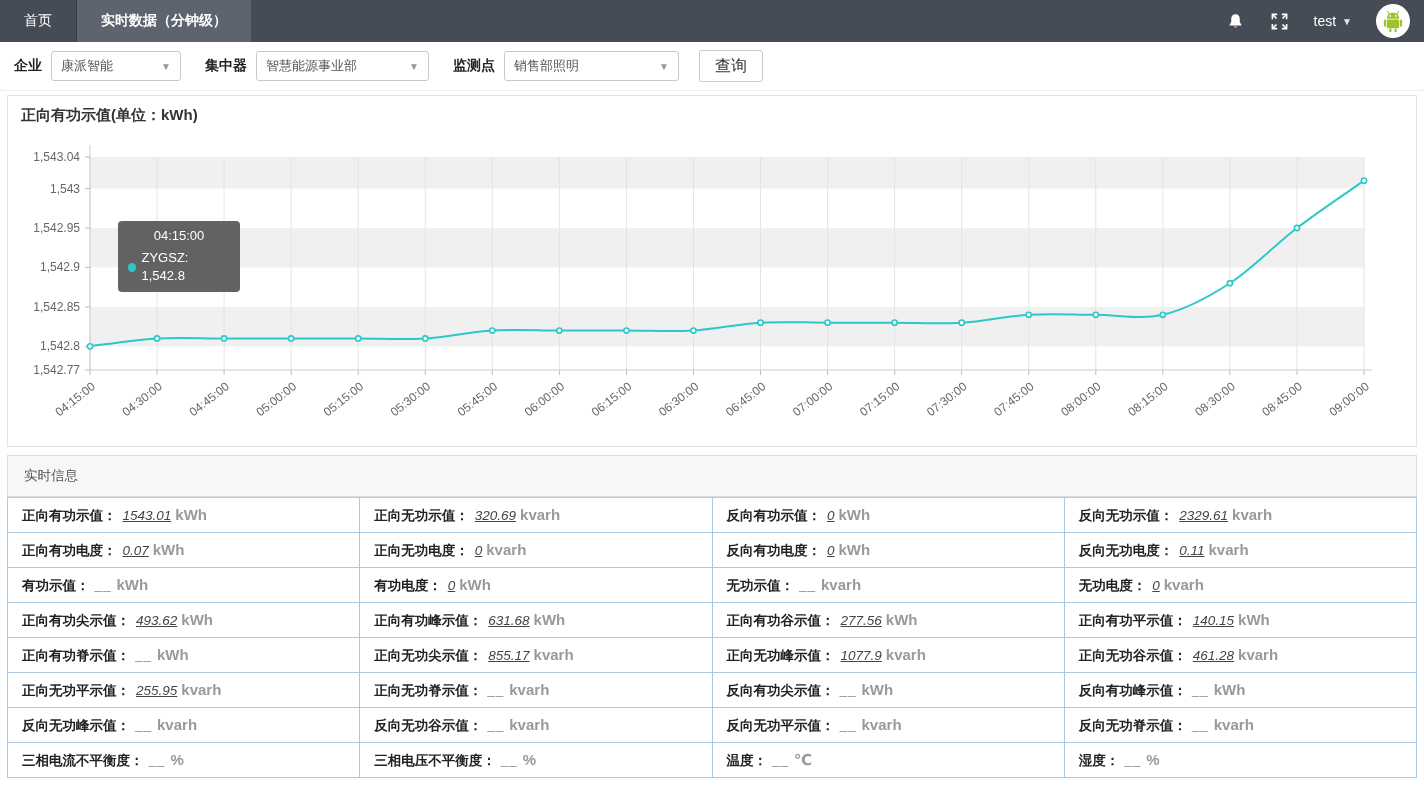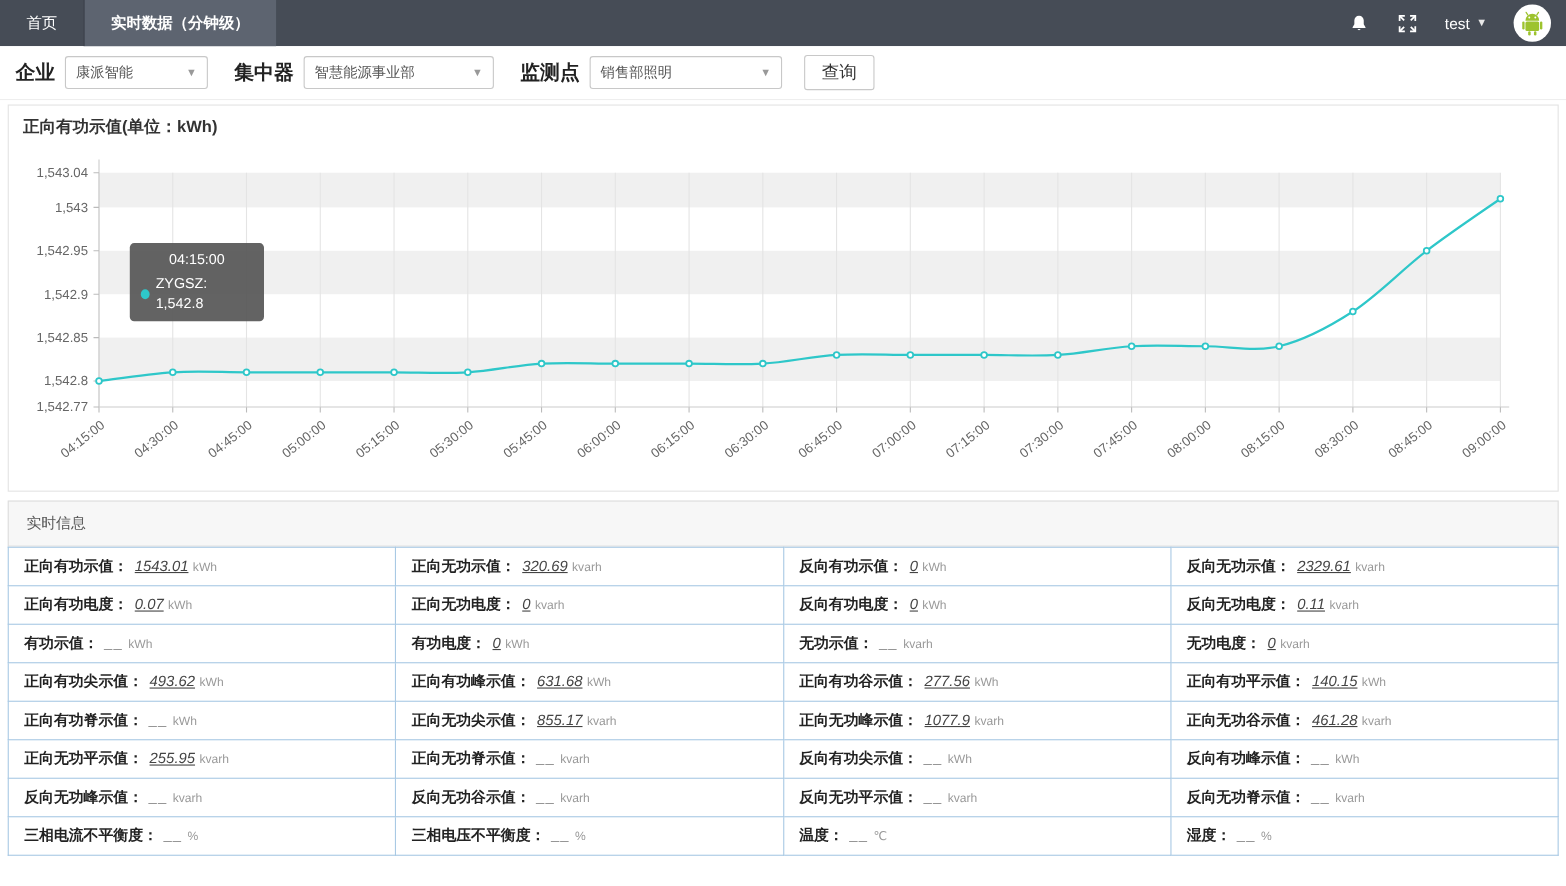--- a/index.html
+++ b/index.html
@@ -14,21 +14,21 @@
   .nav-tab.active { background:#5d6470; font-weight:bold; border-right:none; }
   .nav-right { margin-left:auto; display:flex; align-items:center; gap:24px; padding-right:14px; color:#fff; }
   .nav-icon { width:20px; height:20px; display:inline-flex; align-items:center; justify-content:center; cursor:pointer; }
   .user-menu { display:flex; align-items:center; gap:6px; font-size:14px; color:#fff; cursor:pointer; }
   .caret { font-size:10px; color:#e8e8e8; }
   .avatar { width:34px; height:34px; border-radius:50%; background:#fff; overflow:hidden;
             display:flex; align-items:center; justify-content:center; cursor:pointer; }
 
   
   .filterbar { height:49px; display:flex; align-items:center; padding-left:14px; border-bottom:1px solid #eee; background:#fff; }
-  .f-label { font-weight:bold; font-size:18px; color:#222; margin-right:9px; white-space:nowrap; }
+  .f-label { font-weight:bold; font-size:14px; color:#222; margin-right:9px; white-space:nowrap; }
   .f-select { height:30px; border:1px solid #c8c8c8; border-radius:3px; background:#fff;
               display:flex; align-items:center; justify-content:space-between;
               padding:0 9px; font-size:13px; color:#555; margin-right:24px; cursor:pointer; }
   .f-select .arrow { color:#999; font-size:10px; margin-left:10px; }
   .sel-1 { width:130px; } .sel-2 { width:173px; } .sel-3 { width:175px; }
   .query-btn { height:32px; padding:0 15px; background:#fff; border:1px solid #c8c8c8; border-radius:3px;
                font-size:16px; color:#333; cursor:pointer; margin-left:-4px; }
 
   
   .chart-panel { margin:4px 7px 0; border:1px solid #e3e3e3; height:352px; background:#fff; position:relative; }
@@ -43,21 +43,21 @@
 
   
   .info-panel { margin:8px 7px 0; }
   .info-header { border:1px solid #ddd; background:#f7f7f7; padding:11px 16px; font-size:13.5px; color:#555; }
   .info-table { width:100%; border-collapse:collapse; table-layout:fixed; background:#fff; }
   .info-table td { border:1px solid #a9c9e4; height:35px; padding:0 6px 0 14px; font-size:13.5px;
                    white-space:nowrap; overflow:hidden; }
   .m-label { font-weight:bold; color:#222; }
   .m-value { font-style:italic; text-decoration:underline; color:#444; margin:0 4px 0 6px; cursor:pointer; }
   .m-value.empty { text-decoration:none; cursor:default; letter-spacing:1px; }
-  .m-unit { color:#999; font-size:11px; }
+  .m-unit { color:#999; font-size:15px;font-weight:bold; }
 </style>
 </head>
 <body>
 
 <div class="page">
 
   <div class="navbar">
     <div class="nav-tab">首页</div>
     <div class="nav-tab active">实时数据（分钟级）</div>
 

